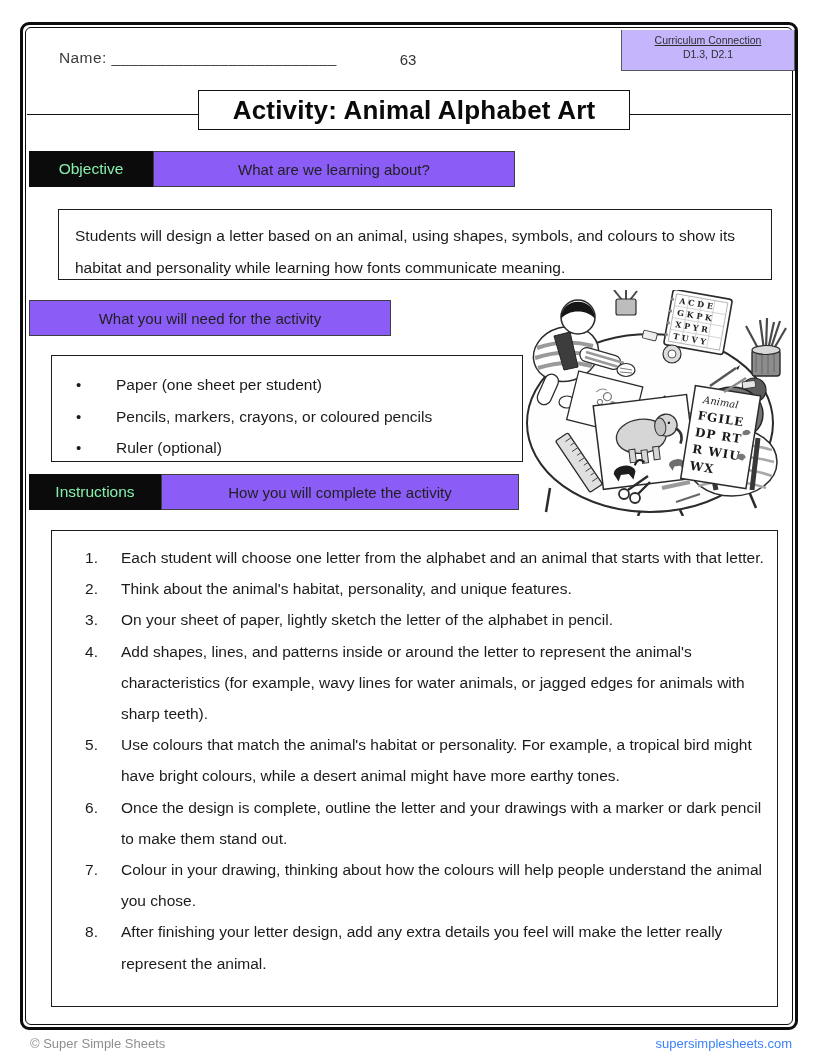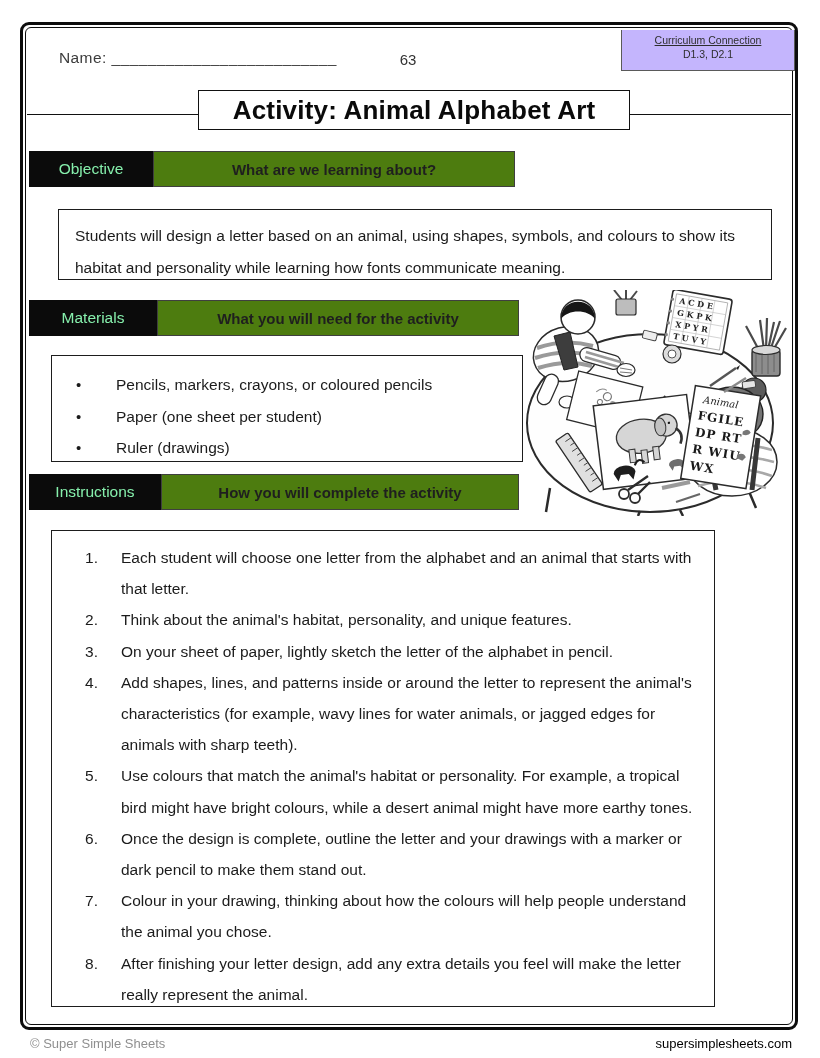--- a/index.html
+++ b/index.html
@@ -19,47 +19,47 @@
   .curriculum-box .cc-title { font-size:10.5px; color:#2e2e2e; text-decoration:underline; }
   .curriculum-box .cc-codes { font-size:10.5px; color:#2e2e2e; margin-top:2px; }
   .header-line { position:absolute; left:4px; top:89px; width:764px; height:0; border-top:1.7px solid #111; }
   .title-box { position:absolute; left:175px; top:65px; width:432px; height:40px; background:#fff;
                border:1.7px solid #111; z-index:2; display:flex; align-items:center; justify-content:center; }
   .title-box span { font-size:26px; font-weight:bold; color:#0a0a0a; letter-spacing:.2px; }
 
   
   .sect-row { position:absolute; left:6px; height:36px; display:flex; }
   .sect-label { background:#0b0b0b; color:#86efac; font-size:15.5px; display:flex; align-items:center; justify-content:center; }
-  .sect-sub { background:#4d7c0f; border:1.6px solid #3f3f3f; display:flex; align-items:center; justify-content:center;
-              font-size:15px; color:#1f1f1f;font-weight:bold; }
+  .sect-sub { background:#8b5cf6; border:1.6px solid #3f3f3f; display:flex; align-items:center; justify-content:center;
+              font-size:15px; color:#1f1f1f; }
   #objective-row { top:126px; }  #objective-row .sect-label { width:124px; } #objective-row .sect-sub { width:362px; }
   #materials-row { top:275px; }  #materials-row .sect-label { width:128px; } #materials-row .sect-sub { width:362px; }
   #instructions-row { top:449px; } #instructions-row .sect-label { width:132px; } #instructions-row .sect-sub { width:358px; }
 
   
   .objective-box { position:absolute; left:35px; top:184px; width:714px; height:71px; border:1.6px solid #1d1d1d;
                    padding:10px 16px 8px 16px; font-size:15.5px; color:#1b1b1b; line-height:32px; }
   .materials-box { position:absolute; left:28px; top:330px; width:472px; height:107px; border:1.6px solid #1d1d1d;
                    padding:13px 10px 0 18px; }
   .materials-box ul { list-style:none; }
   .materials-box li { position:relative; padding-left:46px; font-size:15.5px; color:#1b1b1b; line-height:31.5px; }
   .materials-box li::before { content:"\2022"; position:absolute; left:6px; font-size:15px; }
-  .instructions-box { position:absolute; left:28px; top:505px; width:664px; height:477px; border:1.6px solid #1d1d1d;
+  .instructions-box { position:absolute; left:28px; top:505px; width:727px; height:477px; border:1.6px solid #1d1d1d;
                       padding:11px 8px 0 0; overflow:hidden; }
   .instructions-box ol { list-style:none; counter-reset:step; }
   .instructions-box li { position:relative; counter-increment:step; padding-left:69px; font-size:15.5px;
                          color:#1b1b1b; line-height:31.2px; }
   .instructions-box li::before { content:counter(step) "."; position:absolute; left:33px; }
 
   
   .illustration { position:absolute; left:497px; top:265px; width:278px; height:226px; }
 
   
   .footer-left  { position:absolute; left:30px;  top:1036px; font-size:13px; color:#8f8f8f; }
-  .footer-right { position:absolute; right:28px; top:1036px; font-size:13px; color:#000000;margin-left:24px; }
+  .footer-right { position:absolute; right:28px; top:1036px; font-size:13px; color:#3b82f6;margin-left:24px; }
 </style>
 </head>
 <body>
 
 <div class="frame">
   <div class="frame-inner"></div>
   <div class="content">
 
     <div class="name-row"><span>Name:</span> <span>_________________________</span></div>
     <div class="page-number">63</div>
@@ -74,28 +74,27 @@
 
     <div class="sect-row" id="objective-row">
       <div class="sect-label">Objective</div>
       <div class="sect-sub">What are we learning about?</div>
     </div>
     <div class="objective-box">
       <span>Students will design a letter based on an animal, using shapes, symbols, and colours to show its habitat and personality while learning how fonts communicate meaning.</span>
     </div>
 
     <div class="sect-row" id="materials-row">
-      <div class="sect-label">Materials</div>
       <div class="sect-sub">What you will need for the activity</div>
     </div>
     <div class="materials-box">
       <ul>
+          <li>Paper (one sheet per student)</li>
           <li>Pencils, markers, crayons, or coloured pencils</li>
-          <li>Paper (one sheet per student)</li>
-          <li>Ruler (drawings)</li>
+          <li>Ruler (optional)</li>
         </ul>
     </div>
 
     <div class="illustration">
       <svg width="278" height="226" viewBox="0 0 278 226" xmlns="http://www.w3.org/2000/svg">
 
         <g>
           <ellipse cx="130" cy="133" rx="123" ry="89" fill="#fefefe" stroke="#2b2b2b" stroke-width="2"></ellipse>
           <path d="M30 198 L26 222 M225 192 L236 218 M120 221 L118 226 M160 220 L163 226" stroke="#2b2b2b" stroke-width="2.5" fill="none"></path>
         </g>

